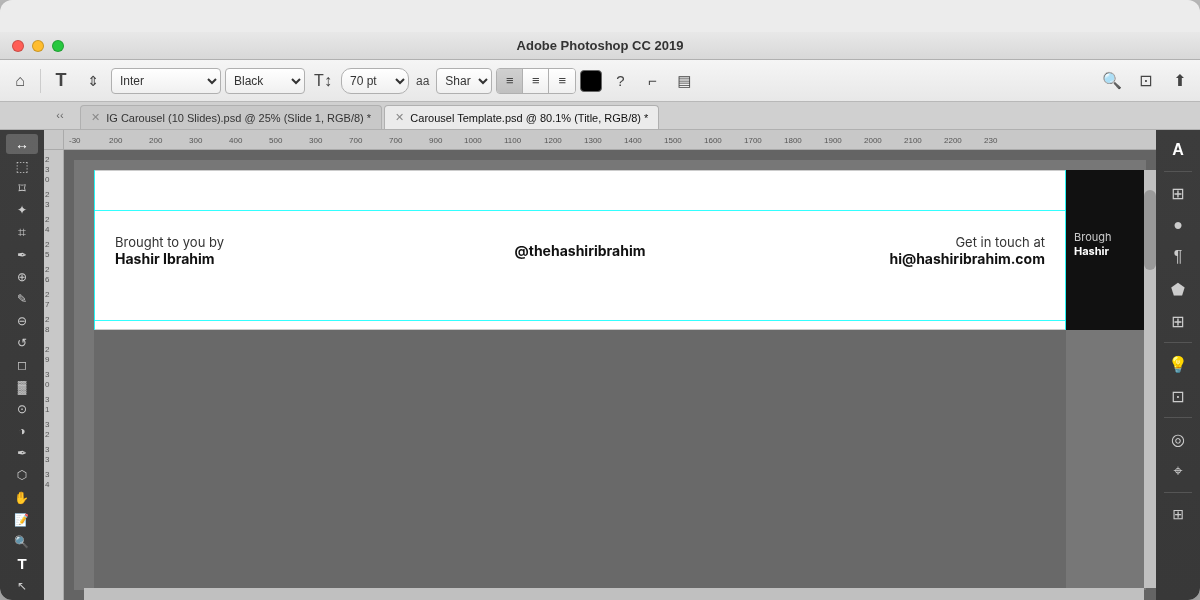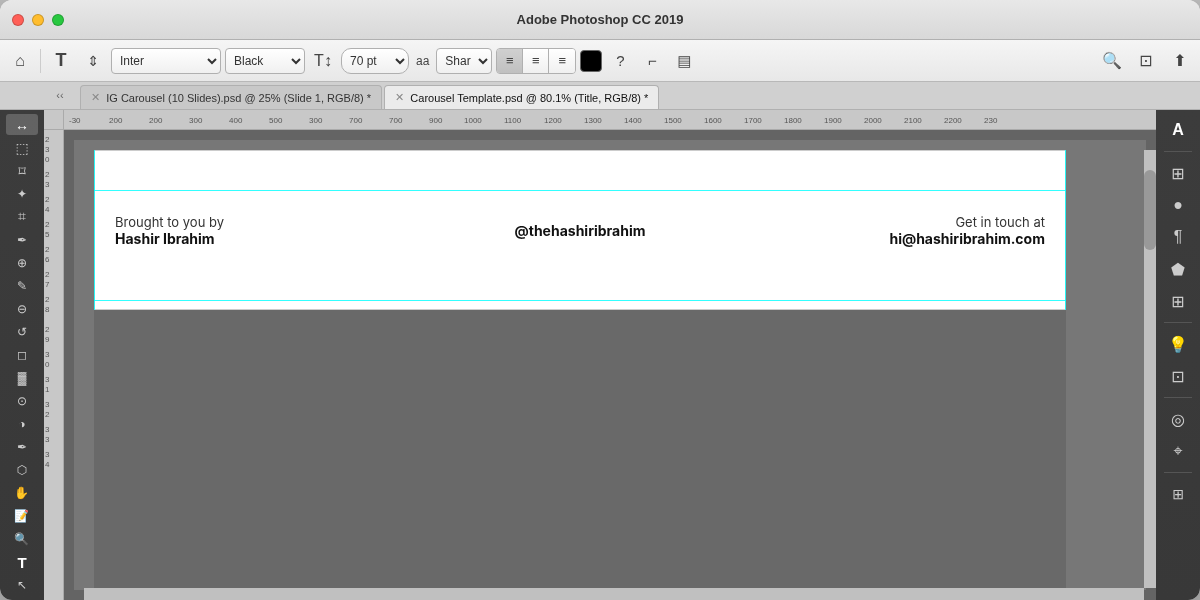--- a/index.html
+++ b/index.html
@@ -18,28 +18,29 @@
       background: #ececec;
       border-radius: 12px;
       overflow: hidden;
       display: flex;
       flex-direction: column;
       box-shadow: 0 20px 60px rgba(0,0,0,0.4);
     }
 
     
     .titlebar {
-      height: 40px;
+      height: 28px;
       background: linear-gradient(180deg, #e8e8e8 0%, #d8d8d8 100%);
       display: flex;
       align-items: center;
       justify-content: center;
       position: relative;
       flex-shrink: 0;
       border-bottom: 1px solid #b0b0b0;
+      margin-top: 32px;
     }
     .titlebar-buttons {
       position: absolute;
       left: 12px;
       display: flex;
       gap: 8px;
       align-items: center;
     }
     .tb-btn {
       width: 12px;
@@ -630,20 +631,26 @@
               <div class="text-section" style="text-align:center;">
                 <div class="text-section-value">@thehashiribrahim</div>
               </div>
               <div class="text-section" style="text-align:right;">
                 <div class="text-section-label">Get in touch at</div>
                 <div class="text-section-value">hi@hashiribrahim.com</div>
               </div>
             </div>
           </div>
 
+          <div class="black-strip-text">
+            <div style="margin-top:50px;">
+              <div class="black-strip-label">Brough</div>
+              <div class="black-strip-value">Hashir</div>
+            </div>
+          </div>
 
           <div class="guide-h1"></div>
           <div class="guide-h2"></div>
           <div class="guide-v1"></div>
           <div class="guide-v2"></div>
 
           <div class="gray-bottom"></div>
         </div>
 
         <div class="scrollbar-v">

